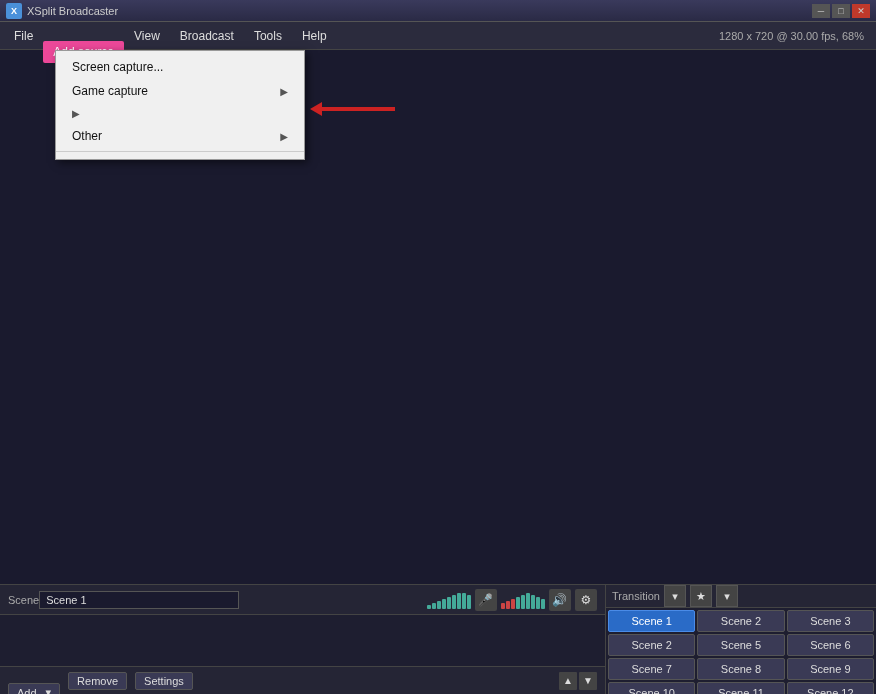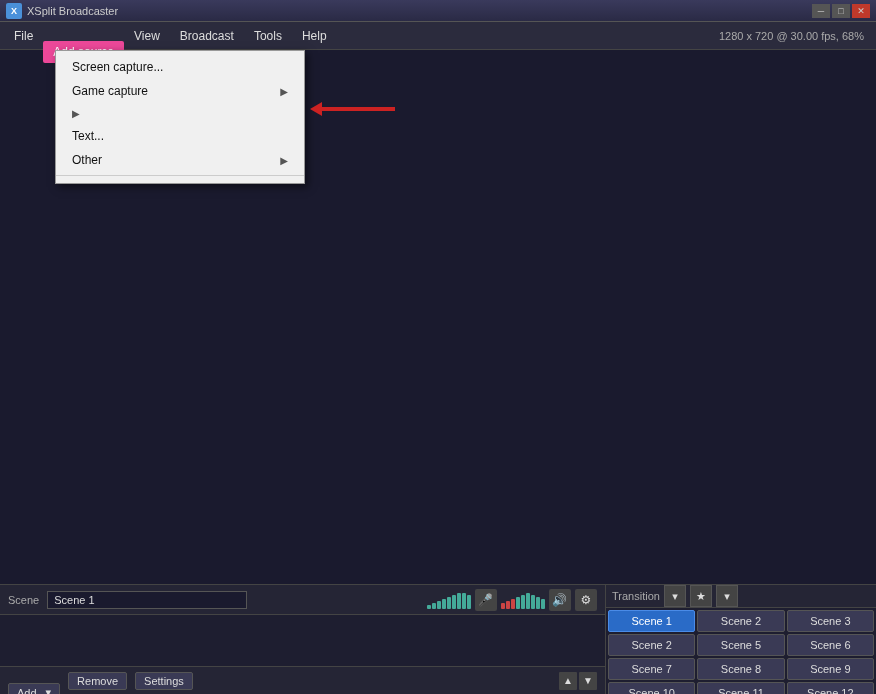--- a/index.html
+++ b/index.html
@@ -152,21 +152,20 @@
       border-right: 1px solid #444;
     }
 
     
     #scene-bar {
       height: 30px;
       background: #252535;
       display: flex;
       align-items: center;
       padding: 0 8px;
-      gap: 8px;
       border-bottom: 1px solid #444;
     }
     #scene-label {
       font-size: 11px;
       color: #aaa;
     }
     #scene-name {
       background: #1a1a2e;
       border: 1px solid #555;
       color: #ddd;
@@ -338,21 +337,20 @@
 
 <div id="add-source-dropdown">
   <div class="dropdown-item">Screen capture...</div>
   <div class="dropdown-item">
     <span>Game capture</span>
     <span class="dropdown-arrow">▶</span>
   </div>
   <div class="dropdown-item">
     <span class="dropdown-arrow">▶</span>
   </div>
-  <div class="dropdown-item">Text...</div>
   <div class="dropdown-item">
     <span>Other</span>
     <span class="dropdown-arrow">▶</span>
   </div>
   <div class="dropdown-divider"></div>
 </div>
 
 <div id="red-arrow">
   <svg width="90" height="24" viewBox="0 0 90 24">
     <line x1="85" y1="12" x2="5" y2="12" stroke="#cc2222" stroke-width="4"></line>

